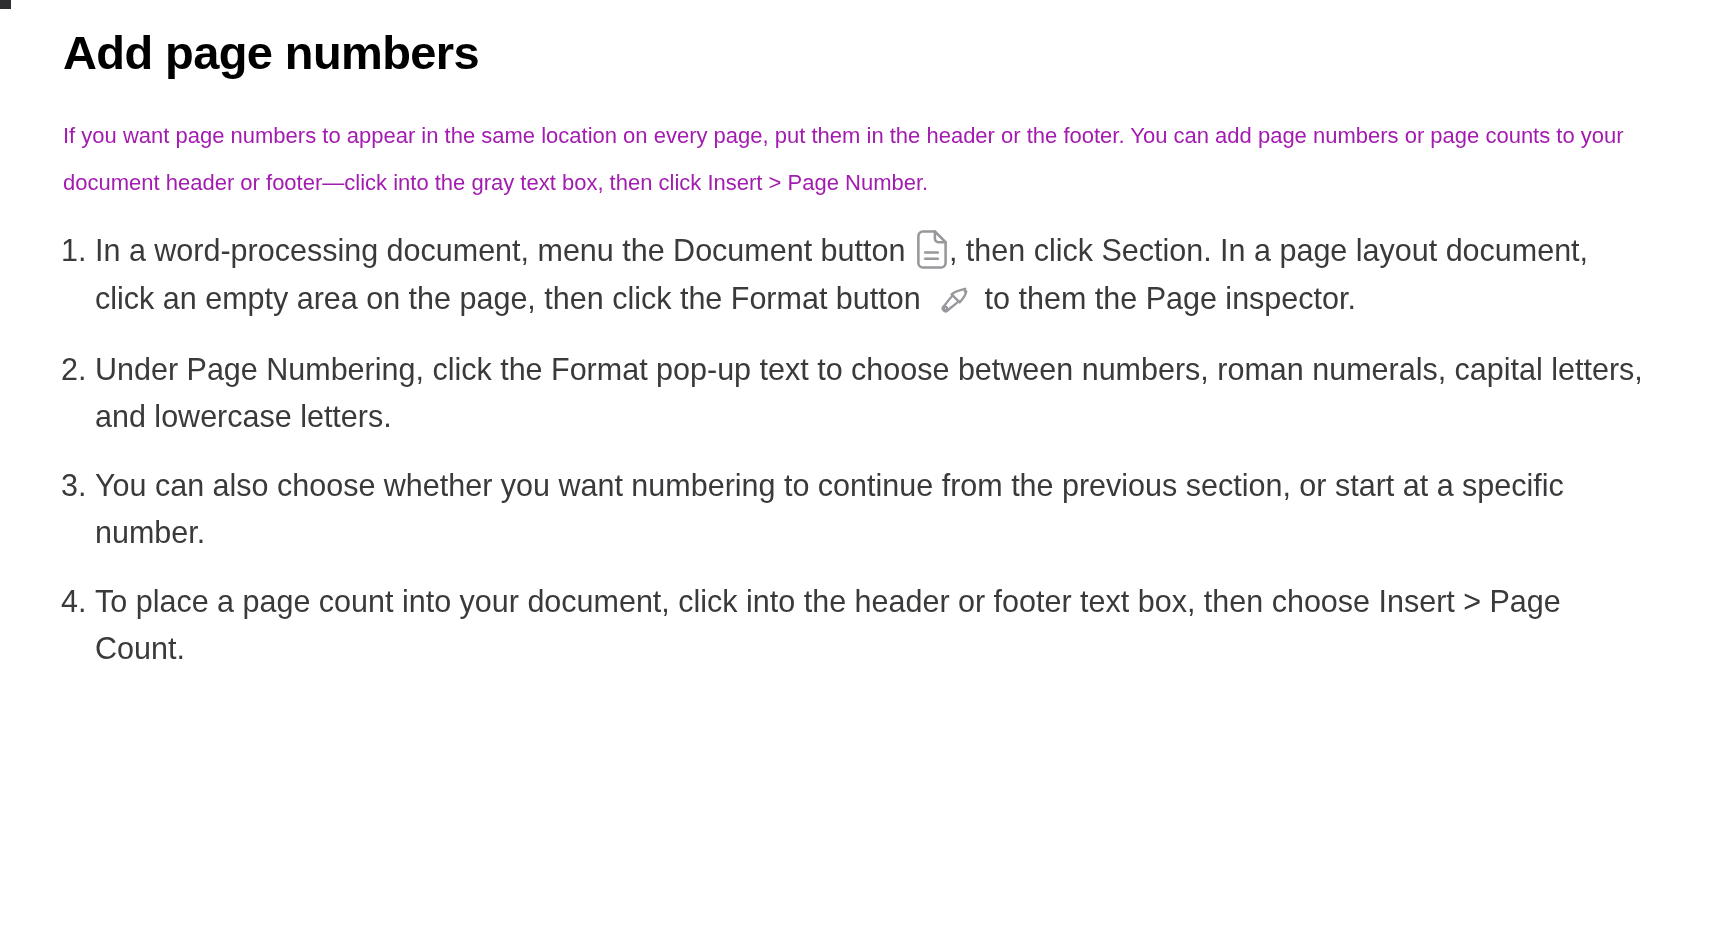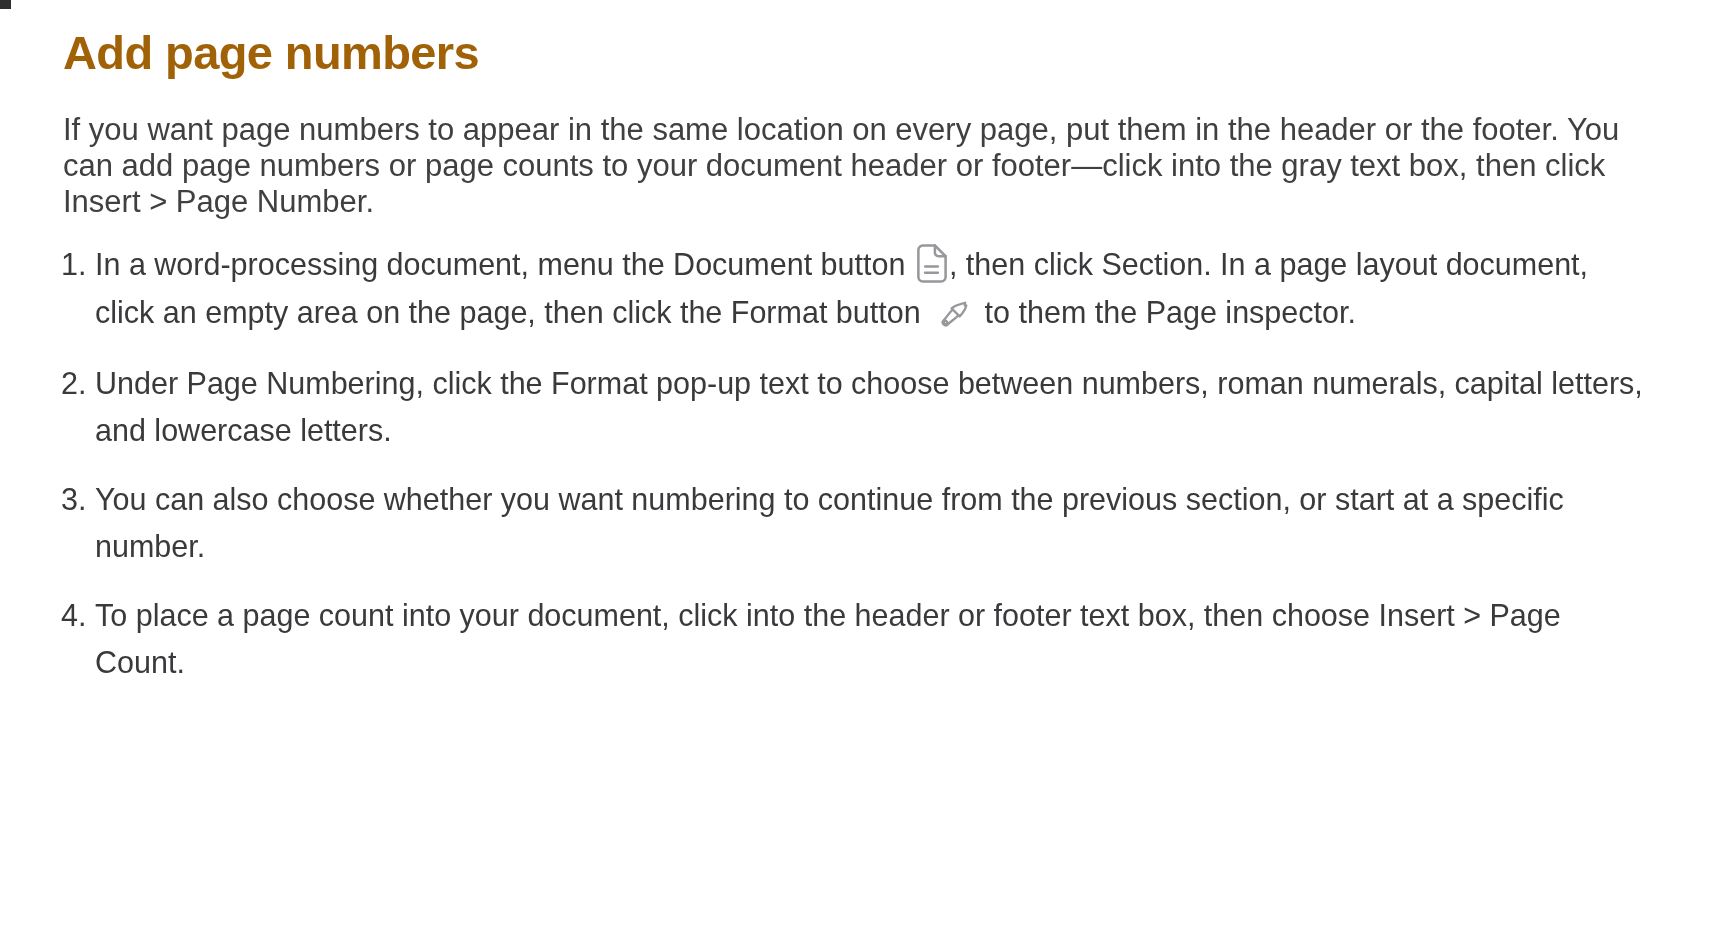--- a/index.html
+++ b/index.html
@@ -22,27 +22,27 @@
     padding: 24px 0 0 63px;
     width: 1585px;
     color: #3a3a3d;
   }
   h1.page-title {
     margin: 0;
     font-size: 47px;
     line-height: 58px;
     font-weight: 700;
     letter-spacing: -0.6px;
-    color: #a16207;
+    color: #000000;
   }
   .body-text {
     margin: 30px 0 0 0;
-    font-size: 31px;
-    line-height: 36px;
-    color: #404040;
+    font-size: 22px;
+    line-height: 47px;
+    color: #a21caf;
   }
   .body-text.lead-in { margin-top: 28px; }
   ol.steps {
     list-style: none;
     margin: 16px 0 0 -2px;
     padding: 0;
     font-size: 30.5px;
     line-height: 47.5px;
   }
   li.step {

